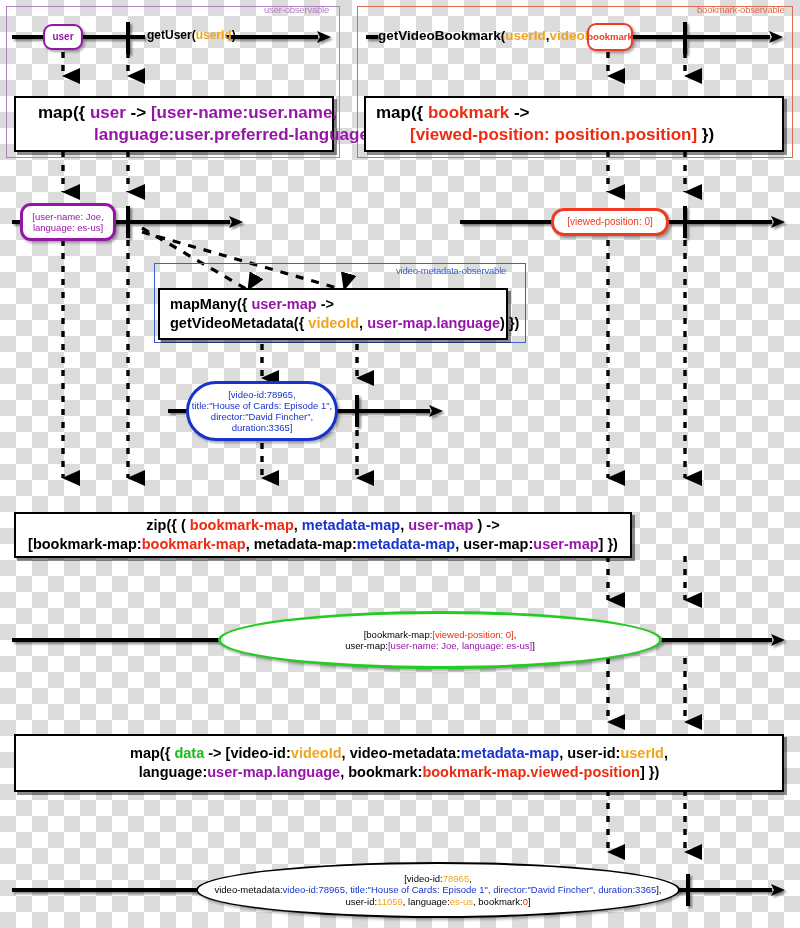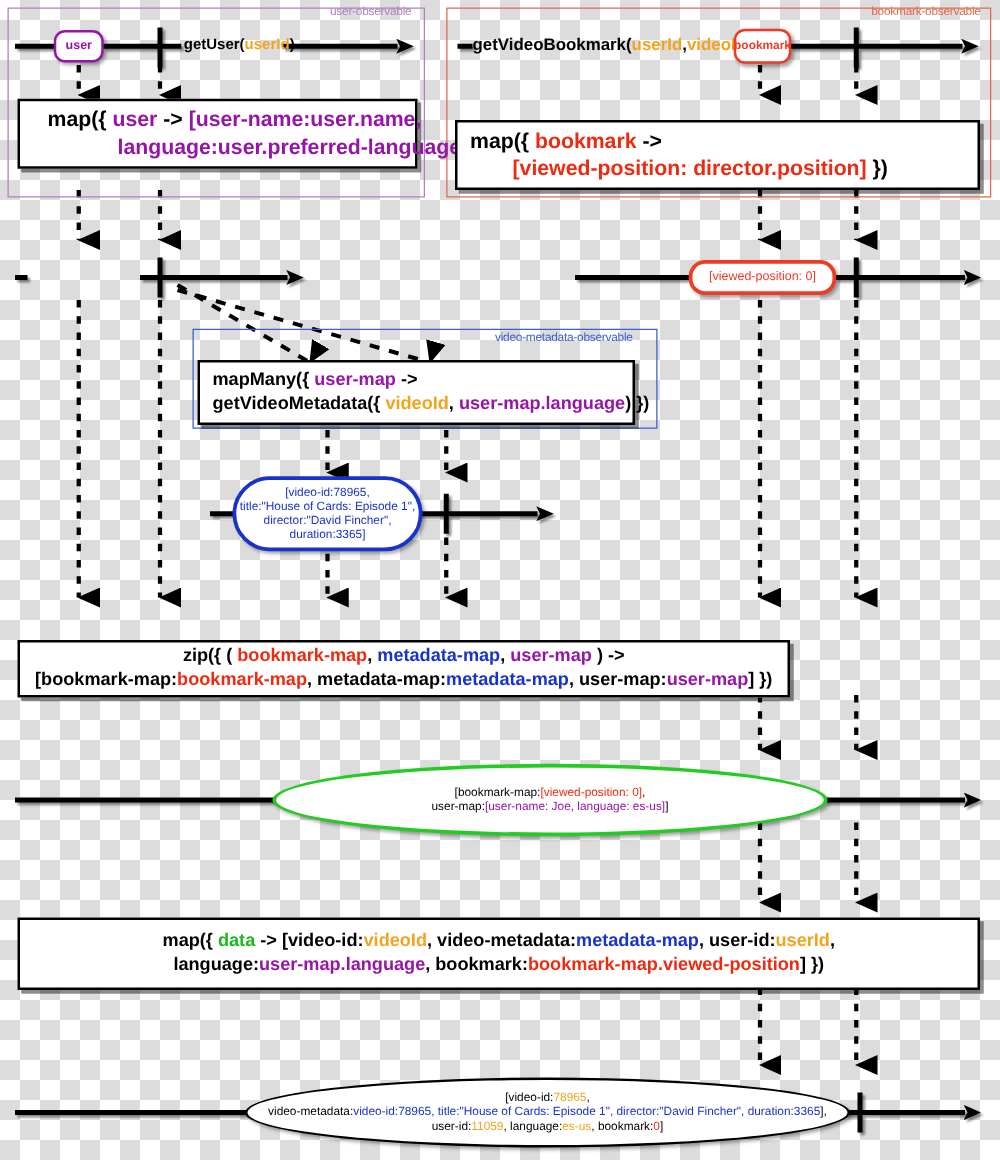--- a/index.html
+++ b/index.html
@@ -169,38 +169,42 @@
   </div>
 
   <div class="calllabel small" style="left:378px;top:28px;">
     <span class="c-black">getVideoBookmark(</span><span class="c-orange">userId</span><span class="c-black">,</span><span class="c-orange">videoId</span><span class="c-black">)</span>
   </div>
 
   <div class="capsule cap-tag-red" style="left:587px;top:23px;width:46px;height:28px;">
     <span>bookmark</span>
   </div>
 
-  <div class="opbox op-big" style="left:14px;top:79px;width:320px;height:56px;padding-left:22px;">
+  <div class="opbox op-big" style="left:14px;top:96px;width:320px;height:56px;padding-left:22px;">
     <div class="line">
       <span class="c-black">map({ </span><span class="c-purple">user</span><span class="c-black"> -&gt; </span><span class="c-purple">[user-name:user.name,</span>
     </div>
     <div class="line" style="padding-left:56px;">
       <span class="c-purple">language:user.preferred-language]</span><span class="c-black"> })</span>
     </div>
   </div>
 
   <div class="opbox op-big" style="left:364px;top:96px;width:420px;height:56px;">
     <div class="line">
       <span class="c-black">map({ </span><span class="c-red">bookmark</span><span class="c-black"> -&gt;</span>
     </div>
     <div class="line" style="padding-left:34px;">
-      <span class="c-red">[viewed-position: director.position]</span><span class="c-black"> })</span>
-    </div>
-  </div>
-
+      <span class="c-red">[viewed-position: position.position]</span><span class="c-black"> })</span>
+    </div>
+  </div>
+
+  <div class="capsule cap-purple" style="left:20px;top:203px;width:96px;height:38px;">
+    <span>[user-name: Joe,</span>
+    <span>language: es-us]</span>
+  </div>
 
   <div class="capsule cap-red" style="left:551px;top:208px;width:118px;height:28px;">
     <span>[viewed-position: 0]</span>
   </div>
 
   <div class="opbox op-mid" style="left:158px;top:288px;width:350px;height:52px;">
     <div class="line">
       <span class="c-black">mapMany({ </span><span class="c-purple">user-map</span><span class="c-black"> -&gt;</span>
     </div>
     <div class="line">

